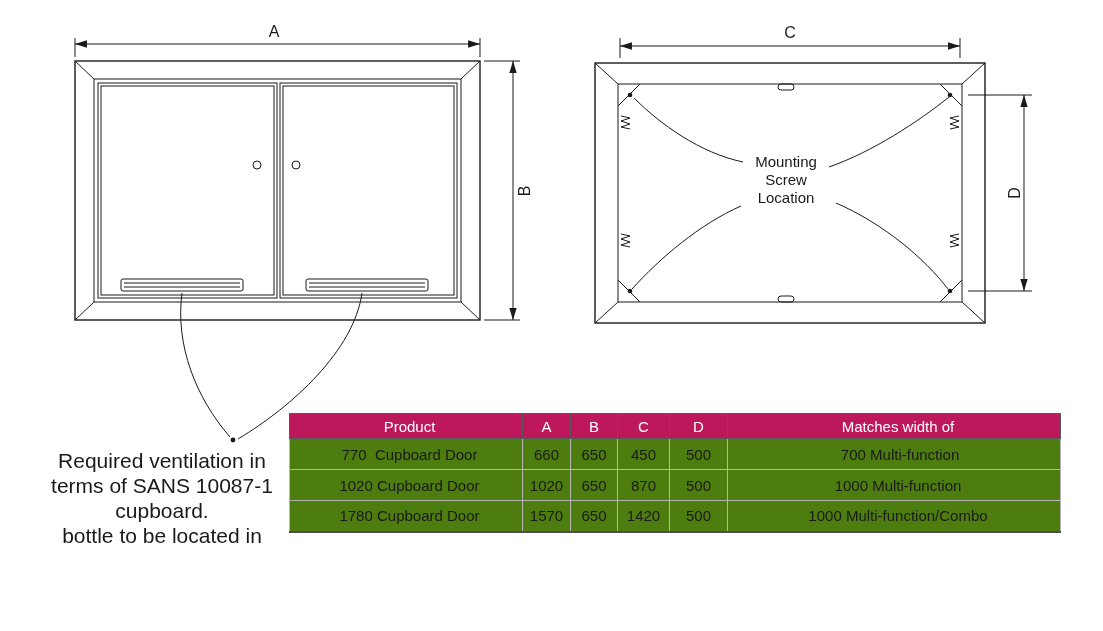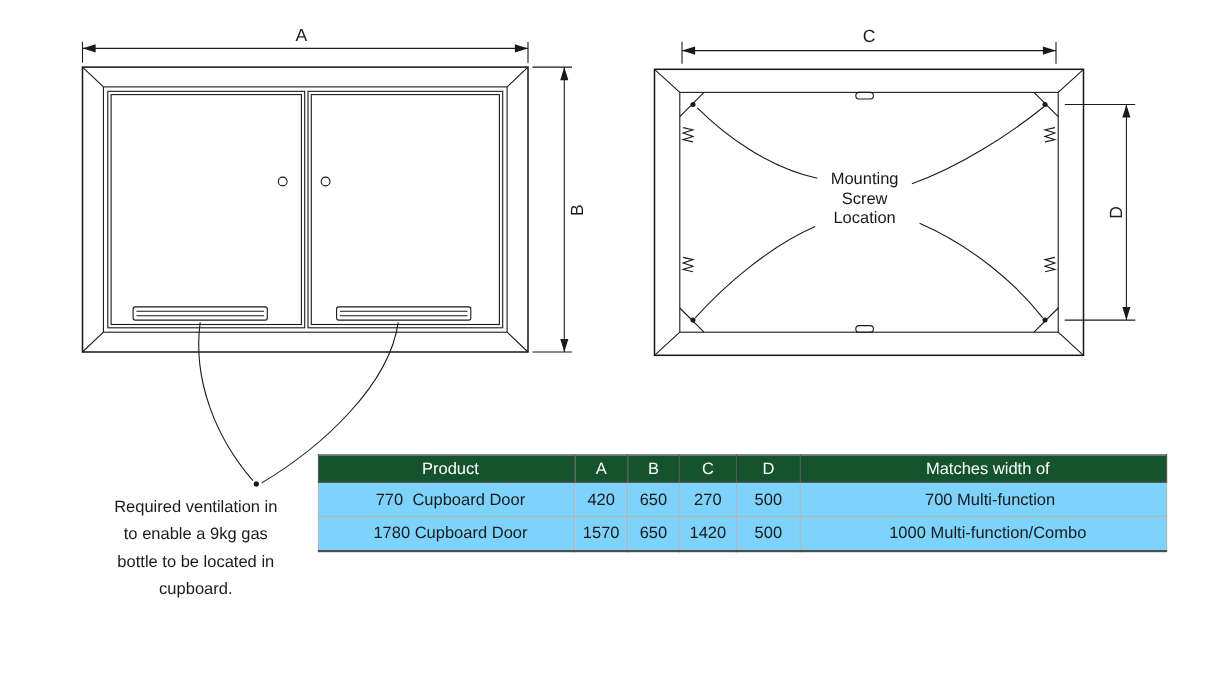--- a/index.html
+++ b/index.html
@@ -10,30 +10,30 @@
 
   svg.drawing { position:absolute; left:0; top:0; }
   .outline   { fill:#ffffff; stroke:#1a1a1a; stroke-width:1.4; }
   .thin      { fill:none; stroke:#1a1a1a; stroke-width:1; }
   .dimline   { fill:none; stroke:#1a1a1a; stroke-width:1; }
   .leader    { fill:none; stroke:#1a1a1a; stroke-width:1; }
   .dot       { fill:#1a1a1a; stroke:none; }
   .dim-label { font-size:16px; fill:#1a1a1a; font-family:"Liberation Sans", sans-serif; }
   .anno-label{ font-size:15px; fill:#1a1a1a; font-family:"Liberation Sans", sans-serif; }
 
-  .note { position:absolute; left:52px; top:448px; width:252px; text-align:center;
-          font-size:15px; line-height:25px; color:#1a1a1a; }
+  .note { position:absolute; left:36px; top:448px; width:252px; text-align:center;
+          font-size:21px; line-height:25px; color:#1a1a1a; }
   .note span { display:block; }
 
   table.spec { position:absolute; left:289px; top:413px; width:771px;
                border-collapse:collapse; table-layout:fixed; font-size:15px; color:#1a1a1a;
                border-bottom:2px solid #4d4d4d; }
-  table.spec th { background:#14532d; color:#ffffff; font-weight:normal; height:25px;
+  table.spec th { background:#be185d; color:#ffffff; font-weight:normal; height:25px;
                   border:1px solid #58595b; text-align:center; }
-  table.spec td { border:1px solid #b5b5b5; height:31px; text-align:center; background:#7dd3fc; }
+  table.spec td { border:1px solid #b5b5b5; height:31px; text-align:center; background:#4d7c0f; }
   th.h-product, td.c-product { text-align:left; padding-left:7px; }
   th.h-match,   td.c-match   { text-align:left; padding-left:8px;margin-top:48px; }
   td.c-product, td.c-match   { white-space:pre; }
 </style>
 </head>
 <body>
 
 <div class="canvas">
 
   <svg class="drawing" width="1103" height="450" viewBox="0 0 1103 450">
@@ -128,23 +128,23 @@
       <g>
         <path class="dimline" d="M968,95 L1032,95 M968,291 L1032,291"></path>
         <line class="dimline" x1="1024" y1="95" x2="1024" y2="291" marker-start="url(#arr)" marker-end="url(#arr)"></line>
         <text class="dim-label" x="1020" y="193" text-anchor="middle" transform="rotate(-90 1020 193)">D</text>
       </g>
     </g>
   </svg>
 
   <div class="note">
     <span>Required ventilation in</span>
-    <span>to enable a 9kg gas</span>
+    <span>terms of SANS 10087-1</span>
+    <span>cupboard.</span>
     <span>bottle to be located in</span>
-    <span>cupboard.</span>
   </div>
 
   <table class="spec">
     <colgroup>
       <col style="width:233px">
         <col style="width:48px">
         <col style="width:47px">
       <col style="width:52px">
         <col style="width:58px">
         <col style="width:333px">
@@ -155,25 +155,33 @@
         <th>A</th>
         <th>B</th>
         <th>C</th>
         <th>D</th>
         <th class="h-match">Matches width of</th>
       </tr>
     </thead>
     <tbody>
       <tr>
         <td class="c-product">770  Cupboard Door</td>
-        <td>420</td>
+        <td>660</td>
         <td>650</td>
-        <td>270</td>
+        <td>450</td>
         <td>500</td>
         <td class="c-match"> 700 Multi-function</td>
+      </tr>
+      <tr>
+        <td class="c-product">1020 Cupboard Door</td>
+        <td>1020</td>
+        <td>650</td>
+        <td>870</td>
+        <td>500</td>
+        <td class="c-match">1000 Multi-function</td>
       </tr>
       <tr>
         <td class="c-product">1780 Cupboard Door</td>
         <td>1570</td>
         <td>650</td>
         <td>1420</td>
         <td>500</td>
         <td class="c-match">1000 Multi-function/Combo</td>
       </tr>
     </tbody>

